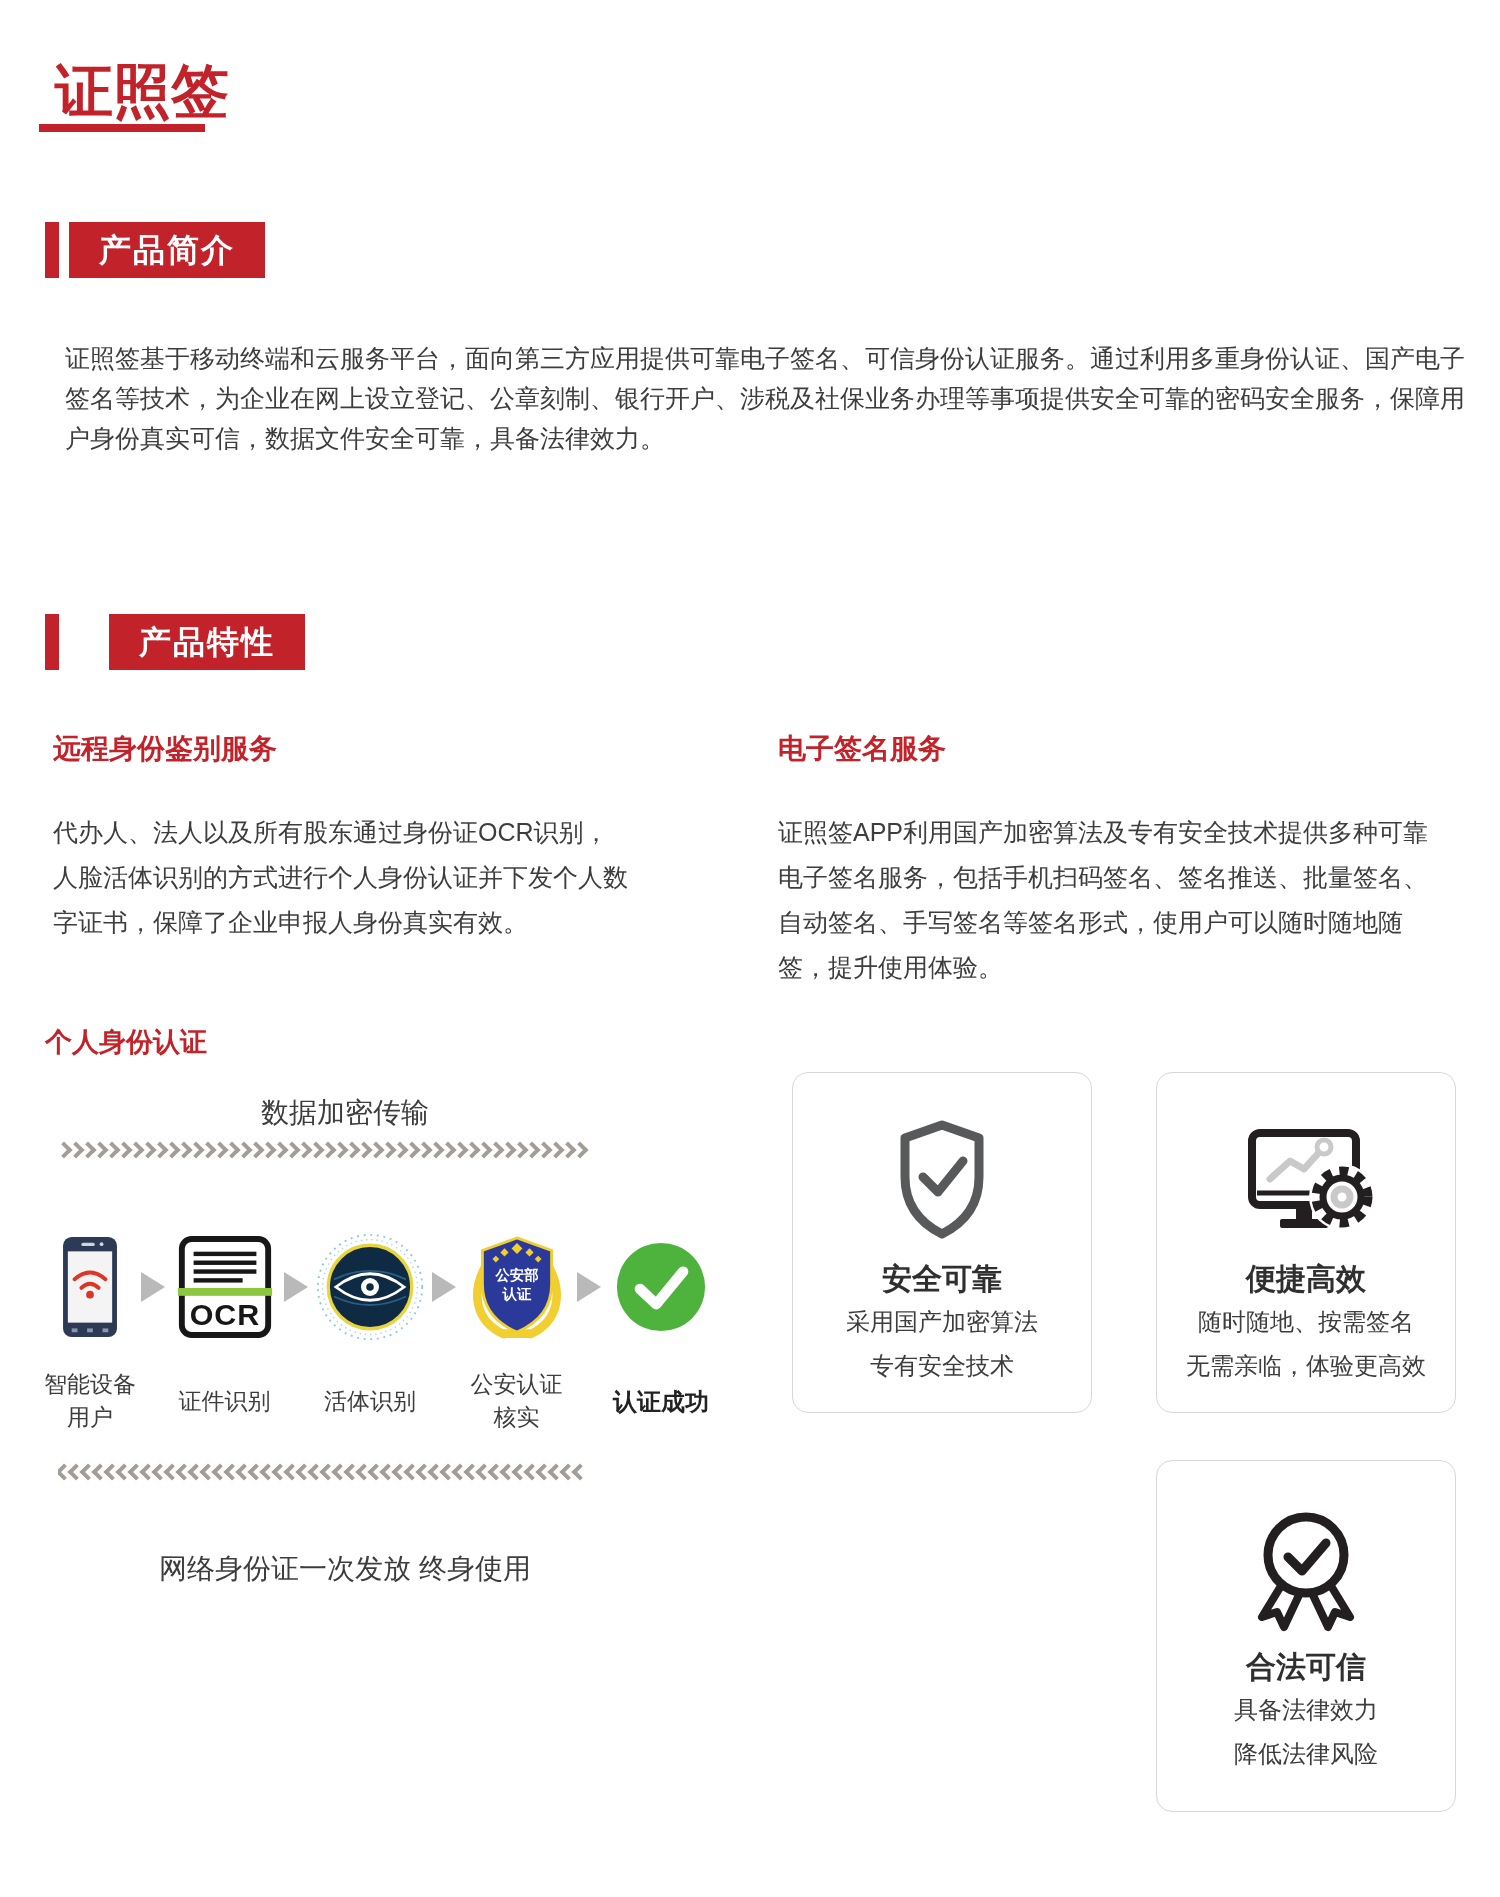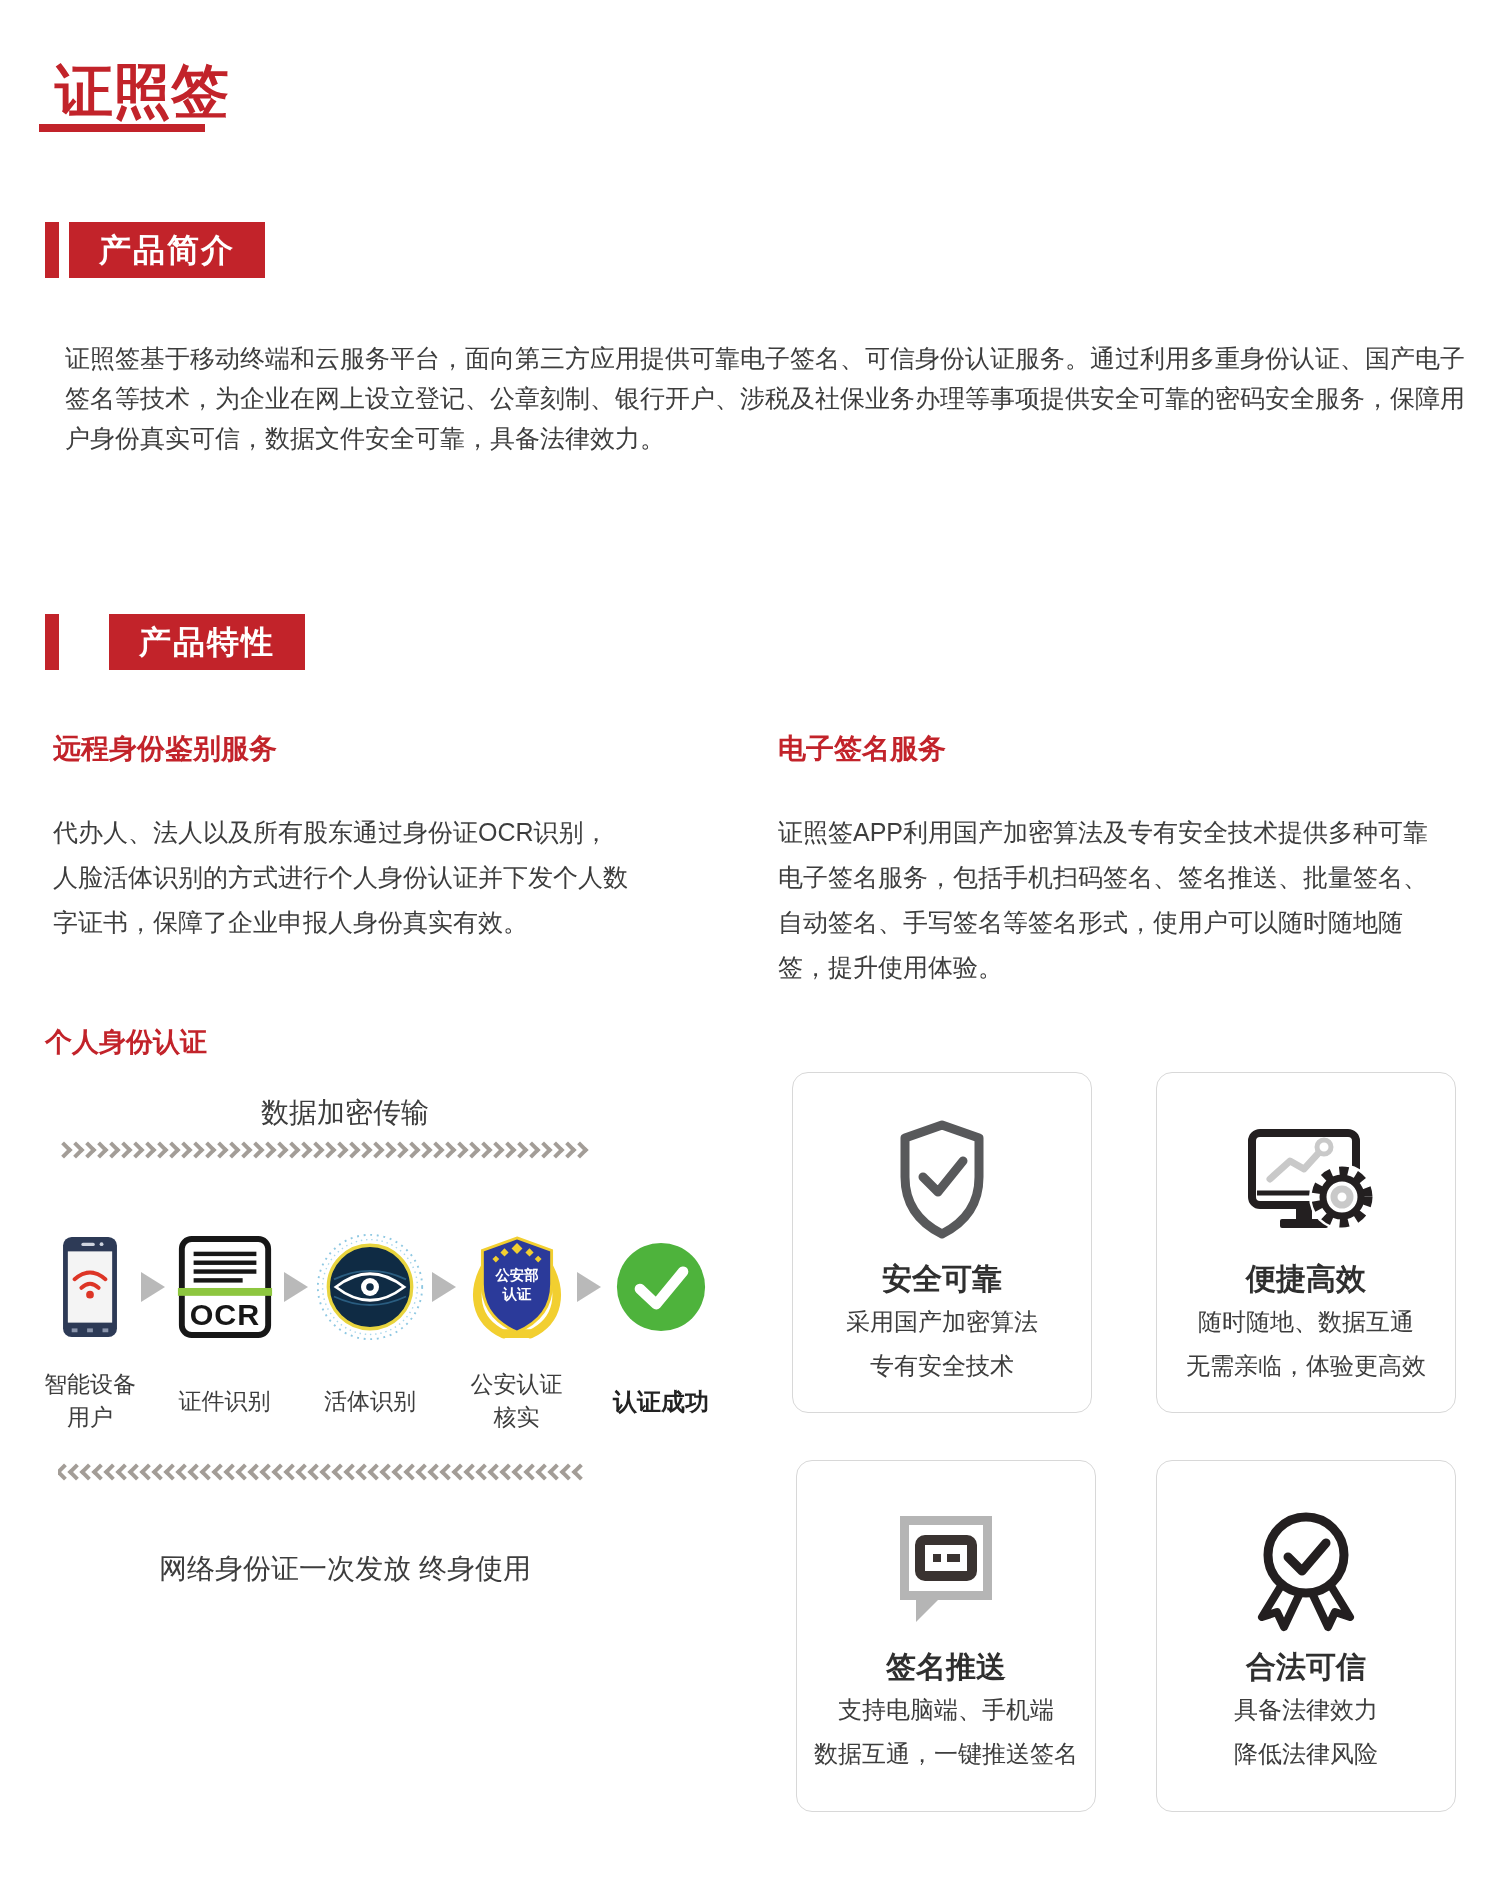--- a/index.html
+++ b/index.html
@@ -313,39 +313,24 @@
         <circle cx="90" cy="28" r="7" fill="#fff" stroke="#c9c9c9" stroke-width="5"></circle>
         <rect x="62" y="86" width="16" height="14" fill="#231f20"></rect>
         <rect x="46" y="100" width="48" height="9" rx="2" fill="#231f20"></rect>
         <circle cx="108" cy="78" r="33" fill="#fff"></circle>
         <circle cx="108" cy="78" r="26" fill="#fff" stroke="#231f20" stroke-width="9" stroke-dasharray="9 8"></circle>
         <circle cx="108" cy="78" r="19" fill="#fff" stroke="#231f20" stroke-width="7"></circle>
         <circle cx="108" cy="78" r="8" fill="#fff" stroke="#c9c9c9" stroke-width="7"></circle>
       </svg>
     </div>
     <div class="card-title">便捷高效</div>
-    <div class="card-line">随时随地、数据互通</div>
+    <div class="card-line">随时随地、按需签名</div>
     <div class="card-line">无需亲临，体验更高效</div>
   </div>
 
-  <div class="card c3">
-    <div class="card-icon">
-      <svg width="140" height="126" viewBox="0 0 140 126">
-        <rect x="24" y="10" width="92" height="84" fill="#b5b5b5"></rect>
-        <polygon points="40,92 64,92 40,116" fill="#b5b5b5"></polygon>
-        <rect x="33" y="19" width="74" height="66" fill="#fff"></rect>
-        <rect x="44" y="34" width="52" height="36" rx="5" fill="#fff" stroke="#3a3331" stroke-width="10"></rect>
-        <rect x="57" y="48" width="8" height="8" fill="#3a3331"></rect>
-        <rect x="71" y="48" width="13" height="8" fill="#3a3331"></rect>
-      </svg>
-    </div>
-    <div class="card-title">签名推送</div>
-    <div class="card-line">支持电脑端、手机端</div>
-    <div class="card-line">数据互通，一键推送签名</div>
-  </div>
 
   <div class="card c4">
     <div class="card-icon">
       <svg width="140" height="132" viewBox="0 0 140 132">
         <polygon points="48,78 26,114 41,109 48,124 64,90" fill="#fff" stroke="#231f20" stroke-width="8" stroke-linejoin="round"></polygon>
         <polygon points="92,78 114,114 99,109 92,124 76,90" fill="#fff" stroke="#231f20" stroke-width="8" stroke-linejoin="round"></polygon>
         <circle cx="70" cy="52" r="38" fill="#fff" stroke="#231f20" stroke-width="9"></circle>
         <path d="M52,54 L66,68 L90,40" stroke="#231f20" stroke-width="9" fill="none" stroke-linecap="round" stroke-linejoin="round"></path>
       </svg>
     </div>

